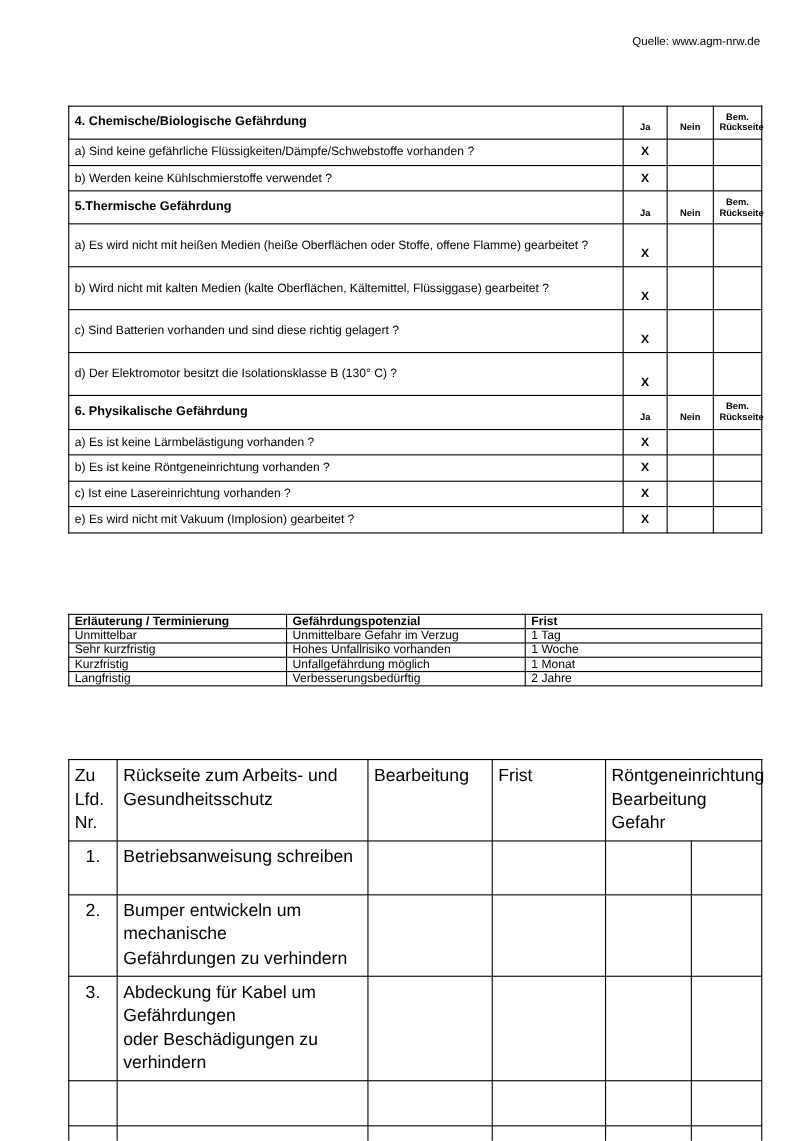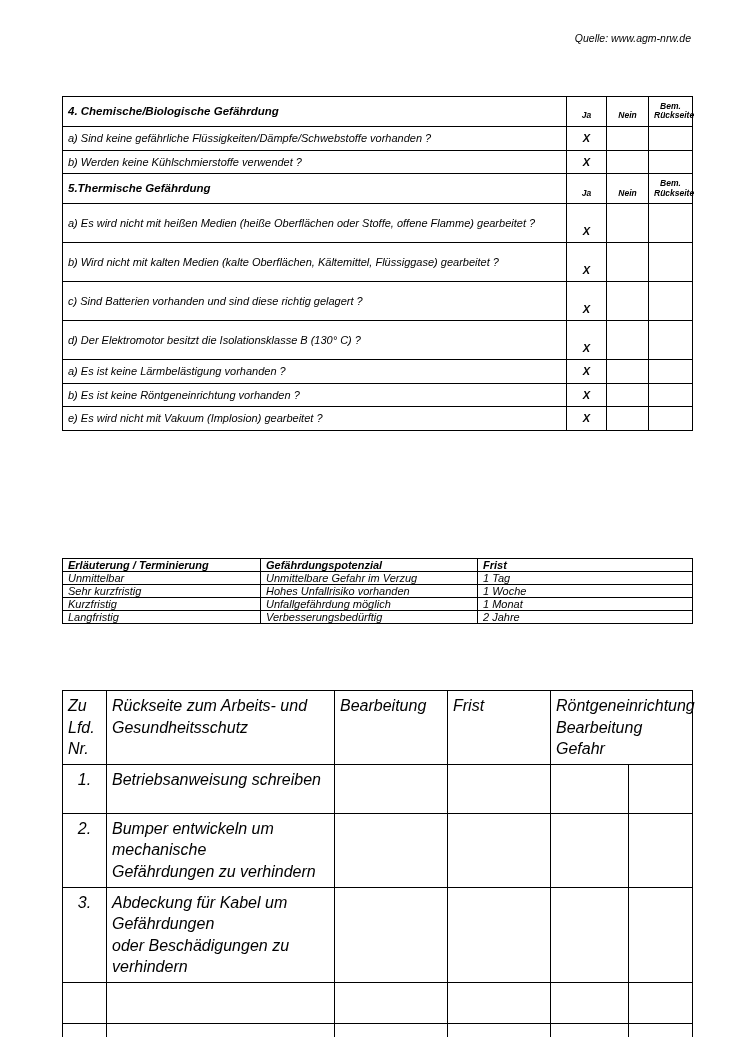--- a/index.html
+++ b/index.html
@@ -13,21 +13,20 @@
     font-family: "Liberation Sans", sans-serif;
     color: #000000;
     position: relative;
     overflow: hidden;
   }
   .page {
     position: relative;
     width: 733px;
     height: 1037px;
     box-sizing: border-box;
-    font-style: italic;
   }
   .source {
     position: absolute;
     top: 32px;
     right: 42px;
     font-size: 10.5px;
     color: #000;
   }
 
   
@@ -196,27 +195,42 @@
         <td class="mark low"></td>
       </tr>
       <tr>
         <td class="q tall">d) Der Elektromotor besitzt die Isolationsklasse B (130° C) ?</td>
         <td class="mark low">X</td>
         <td class="mark low"></td>
         <td class="mark low"></td>
       </tr>
 
       <tr>
+        <td class="sec-title">6. Physikalische Gefährdung</td>
+        <td class="hdr-small">Ja</td>
+        <td class="hdr-small">Nein</td>
+        <td class="hdr-small">
+          <span>Bem.</span><br>
+          <span>Rückseite</span>
+        </td>
+      </tr>
+      <tr>
         <td class="q">a) Es ist keine Lärmbelästigung vorhanden ?</td>
         <td class="mark">X</td>
         <td class="mark"></td>
         <td class="mark"></td>
       </tr>
       <tr>
         <td class="q">b) Es ist keine Röntgeneinrichtung vorhanden ?</td>
+        <td class="mark">X</td>
+        <td class="mark"></td>
+        <td class="mark"></td>
+      </tr>
+      <tr>
+        <td class="q">c) Ist eine Lasereinrichtung vorhanden ?</td>
         <td class="mark">X</td>
         <td class="mark"></td>
         <td class="mark"></td>
       </tr>
       <tr>
         <td class="q">e) Es wird nicht mit Vakuum (Implosion) gearbeitet ?</td>
         <td class="mark">X</td>
         <td class="mark"></td>
         <td class="mark"></td>
       </tr>

